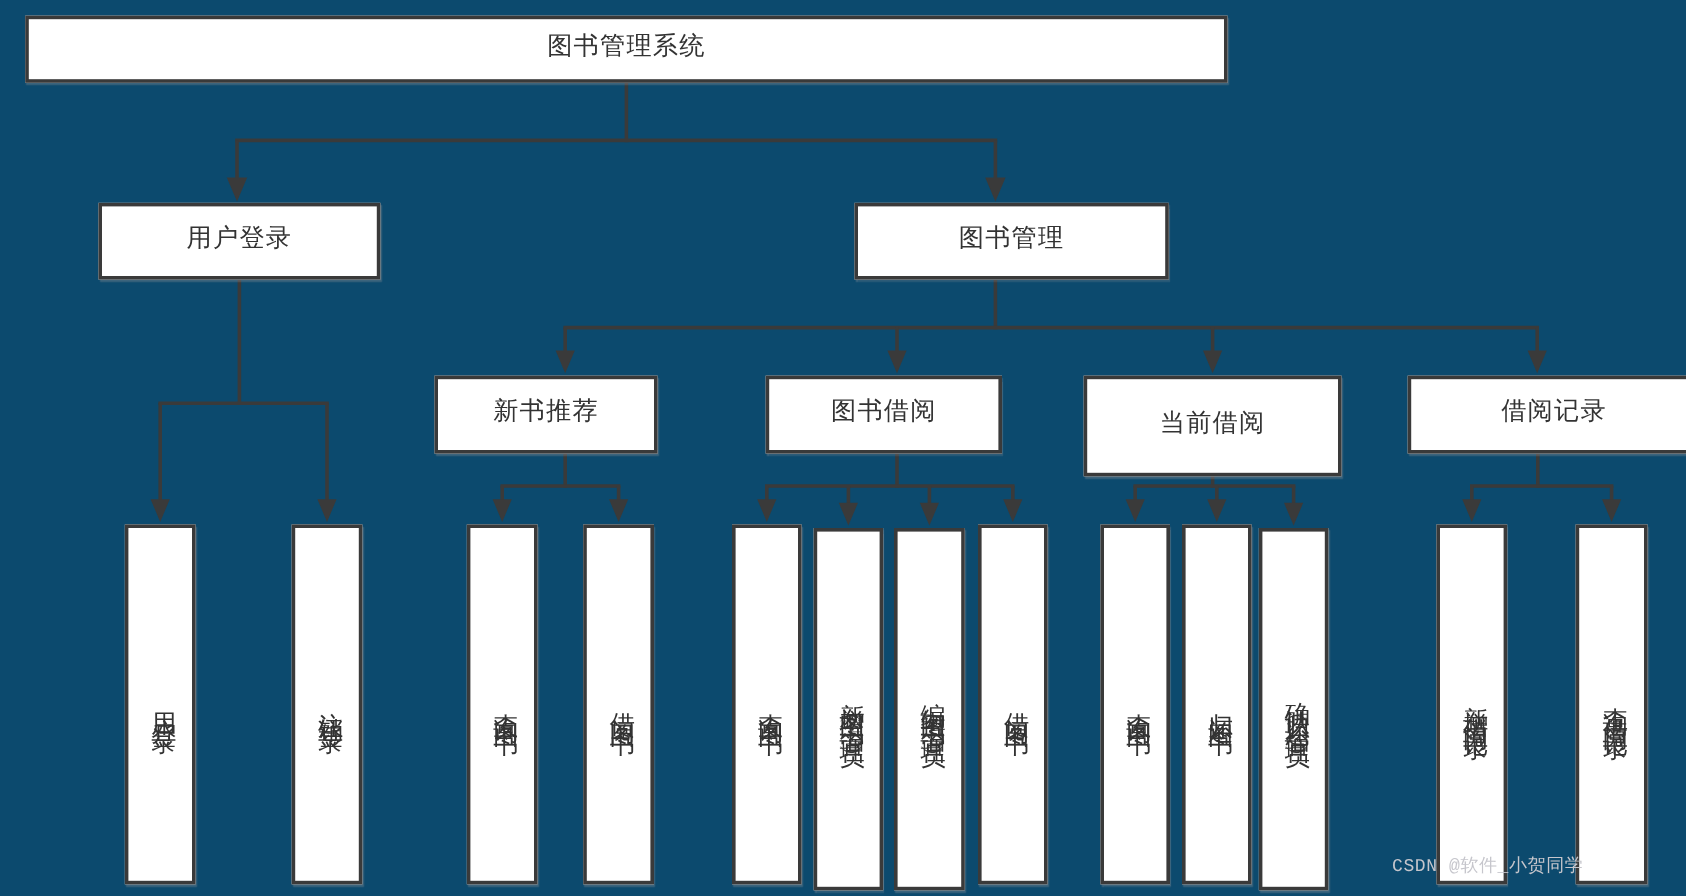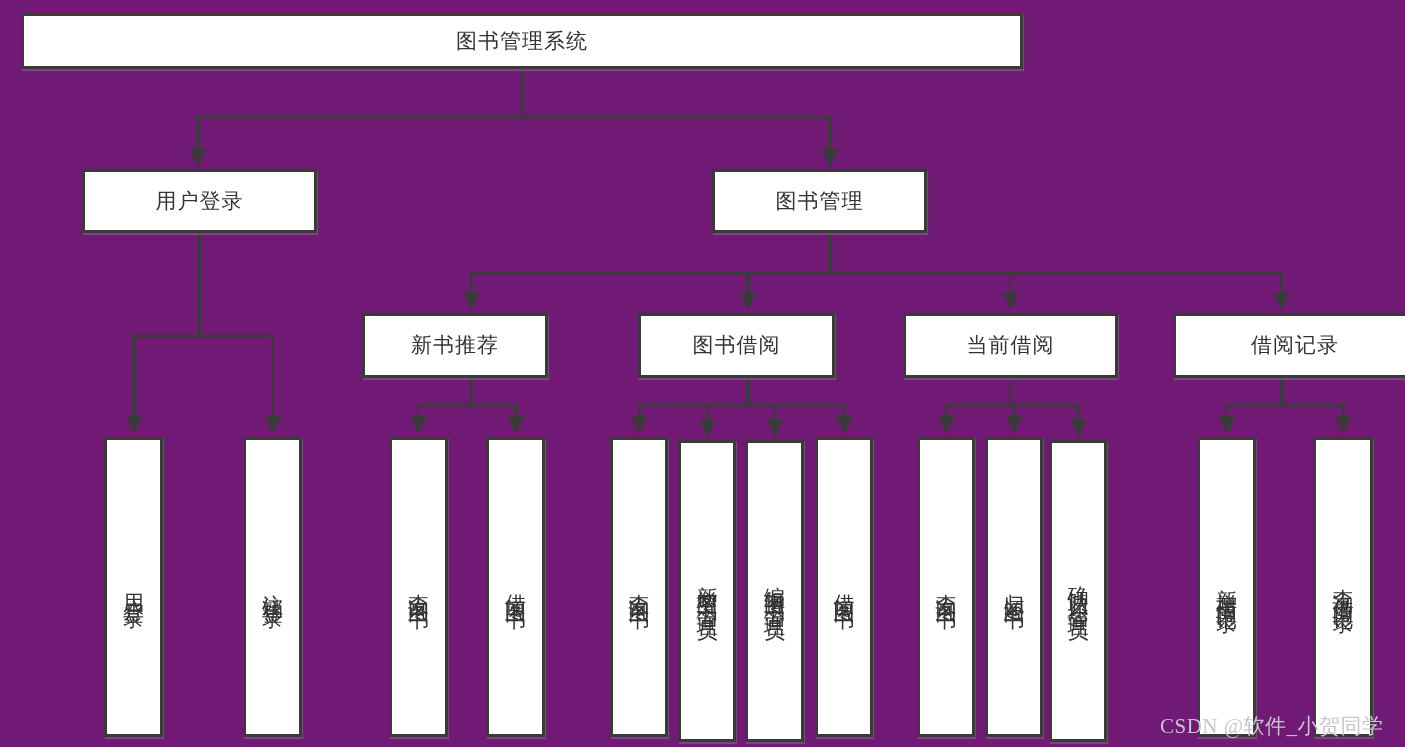--- a/index.html
+++ b/index.html
@@ -1,21 +1,21 @@
 <!DOCTYPE html>
 <html><head>
 <meta charset="utf-8">
 <style>
   html, body { margin: 0; padding: 0; background: #ffffff; }
   .stage {
     position: relative;
     width: 1405px;
     height: 747px;
-    background: #701a75;
-    font-family: Liberation Serif, serif;
+    background: #0c4a6e;
+    font-family: Liberation Mono, monospace;
     overflow: hidden;
   }
   .wires {
     position: absolute;
     left: 0; top: 0;
     z-index: 1;
   }
   .box {
     position: absolute;
     box-sizing: border-box;
@@ -37,21 +37,21 @@
     text-orientation: mixed;
     font-size: 21px;
     letter-spacing: 5px;
     padding: 6px 0;
   }
   .watermark {
     position: absolute;
     left: 1160px;
     top: 712px;
     width: 240px;
-    font-size: 21px;
+    font-size: 15px;
     color: #c6c6cc;
     letter-spacing: 0.5px;
     white-space: nowrap;
     z-index: 5;
   }
 </style>
 </head>
 <body>
 
 <div class="stage">
@@ -121,25 +121,25 @@
       <line x1="1226.5" y1="405" x2="1226.5" y2="417"></line>
       <polygon points="1226.5,435 1218.5,416 1234.5,416" stroke="none"></polygon>
       <line x1="1343" y1="405" x2="1343" y2="417"></line>
       <polygon points="1343,435 1335,416 1351,416" stroke="none"></polygon>
     </g>
   </svg>
 
   <div class="box" style="left:21px; top:13px; width:1002px; height:56px;">图书管理系统</div>
 
   <div class="box" style="left:82px; top:169px; width:235px; height:64px;">用户登录</div>
-  <div class="box" style="left:712px; top:169px; width:215px; height:64px;">图书管理</div>
+  <div class="box" style="left:712px; top:169px; width:262px; height:64px;">图书管理</div>
 
   <div class="box" style="left:362px; top:313px; width:186px; height:65px;">新书推荐</div>
   <div class="box" style="left:638px; top:313px; width:197px; height:65px;">图书借阅</div>
-  <div class="box" style="left:903px; top:313px; width:215px; height:65px;">当前借阅</div>
+  <div class="box" style="left:903px; top:313px; width:215px; height:84px;">当前借阅</div>
   <div class="box" style="left:1173px; top:313px; width:244px; height:65px;">借阅记录</div>
 
   <div class="box v" style="left:104px; top:437px; width:59px; height:300px;">用户登录</div>
   <div class="box v" style="left:243px; top:437px; width:59px; height:300px;">注销登录</div>
 
   <div class="box v" style="left:389px; top:437px; width:59px; height:300px;">查询图书</div>
   <div class="box v" style="left:486px; top:437px; width:59px; height:300px;">借阅图书</div>
 
   <div class="box v" style="left:610px; top:437px; width:58px; height:300px;">查询图书</div>
   <div class="box v" style="left:678px; top:440px; width:58px; height:302px;">新增图书（管理员）</div>

